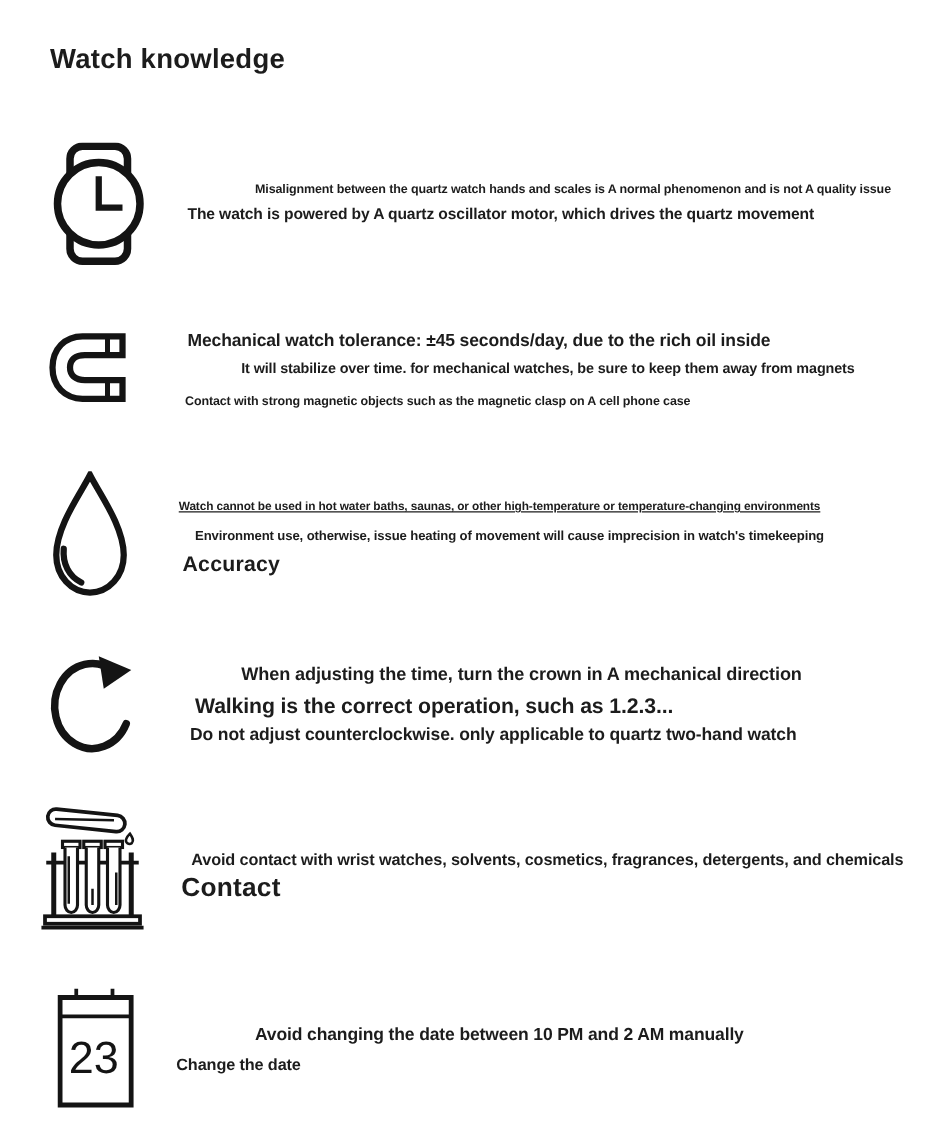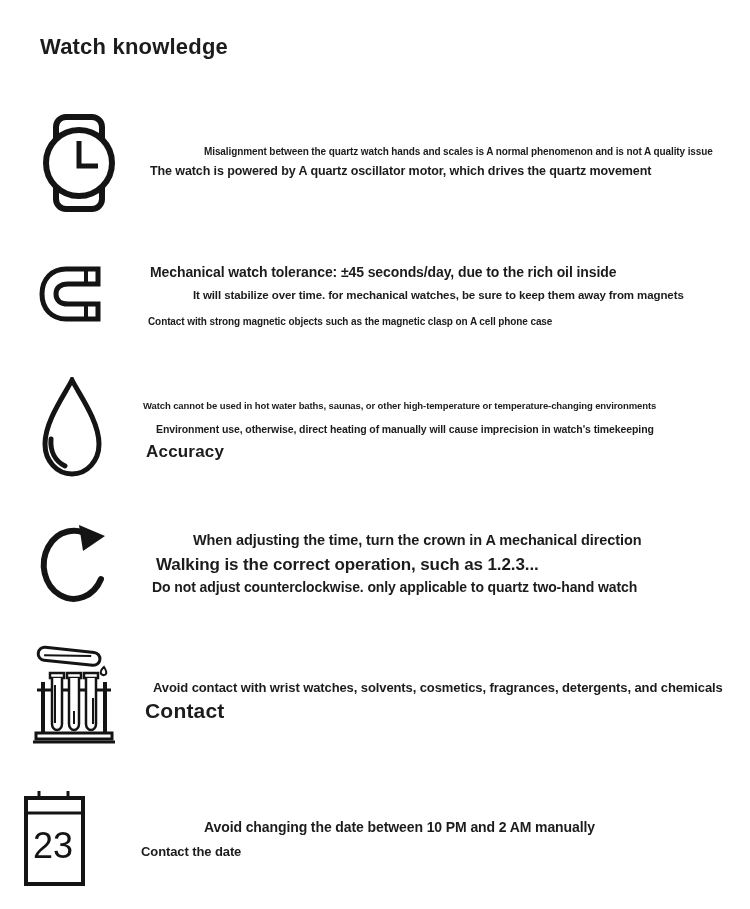--- a/index.html
+++ b/index.html
@@ -51,22 +51,22 @@
     <div class="line" style="left:148px;top:316px;font-size:10px;">Contact with strong magnetic objects such as the magnetic clasp on A cell phone case</div>
   </div>
 
   <div>
     <div class="icon" style="left:38px;top:377px;">
       <svg width="68" height="102" viewBox="0 0 68 102">
         <path class="stroke" d="M34 3 C27 17 7 44 7 67 C7 84 19 97 34 97 C49 97 61 84 61 67 C61 44 41 17 34 3 Z" stroke-width="5"></path>
         <path class="stroke" d="M13 62 C12 74 17 84 27 89" stroke-width="5" stroke-linecap="round"></path>
       </svg>
     </div>
-    <div class="line" style="left:143px;top:400px;font-size:9.5px;">Watch cannot be used in hot water baths, saunas, or other high-temperature or temperature-changing environments</div>
-    <div class="line" style="left:156px;top:423px;font-size:10.5px;">Environment use, otherwise, direct heating of manually will cause imprecision in watch's timekeeping</div>
+    <div class="line" style="left:143px;top:400px;font-size:9.5px;text-decoration:underline;">Watch cannot be used in hot water baths, saunas, or other high-temperature or temperature-changing environments</div>
+    <div class="line" style="left:156px;top:423px;font-size:10.5px;">Environment use, otherwise, issue heating of movement will cause imprecision in watch's timekeeping</div>
     <div class="line" style="left:146px;top:442px;font-size:17px;letter-spacing:0.2px;">Accuracy</div>
   </div>
 
   <div>
     <div class="icon" style="left:37px;top:522px;">
       <svg width="74" height="88" viewBox="0 0 74 88">
         <path class="stroke" d="M54 15 A 30 34 0 1 0 64 57" stroke-width="6" stroke-linecap="round"></path>
         <polygon points="42,3 68,14 46,29" fill="#141414"></polygon>
       </svg>
     </div>
@@ -97,26 +97,26 @@
         <line x1="60" y1="54" x2="60" y2="80" stroke="#141414" stroke-width="2"></line>
         <rect class="fillwhite" x="3" y="89" width="76" height="6" stroke-width="3"></rect>
         <line x1="0" y1="98" x2="82" y2="98" stroke="#141414" stroke-width="3"></line>
       </svg>
     </div>
     <div class="line" style="left:153px;top:680px;font-size:13px;">Avoid contact with wrist watches, solvents, cosmetics, fragrances, detergents, and chemicals</div>
     <div class="line" style="left:145px;top:699px;font-size:21px;letter-spacing:0.2px;">Contact</div>
   </div>
 
   <div>
-    <div class="icon" style="left:24px;top:790px;">
+    <div class="icon" style="left:46px;top:790px;">
       <svg width="61" height="97" viewBox="0 0 61 97">
         <line x1="15" y1="1" x2="15" y2="15" stroke="#141414" stroke-width="3"></line>
         <line x1="44" y1="1" x2="44" y2="15" stroke="#141414" stroke-width="3"></line>
         <rect class="fillwhite" x="2" y="8" width="57" height="86" stroke-width="4"></rect>
         <line x1="2" y1="23" x2="59" y2="23" stroke="#141414" stroke-width="3"></line>
         <text x="29" y="68" text-anchor="middle" font-size="36" font-weight="400" fill="#141414">23</text>
       </svg>
     </div>
     <div class="line" style="left:204px;top:819px;font-size:14px;">Avoid changing the date between 10 PM and 2 AM manually</div>
-    <div class="line" style="left:141px;top:844px;font-size:13px;">Contact the date</div>
+    <div class="line" style="left:141px;top:844px;font-size:13px;">Change the date</div>
   </div>
 
 </div>
 
 </body></html>

